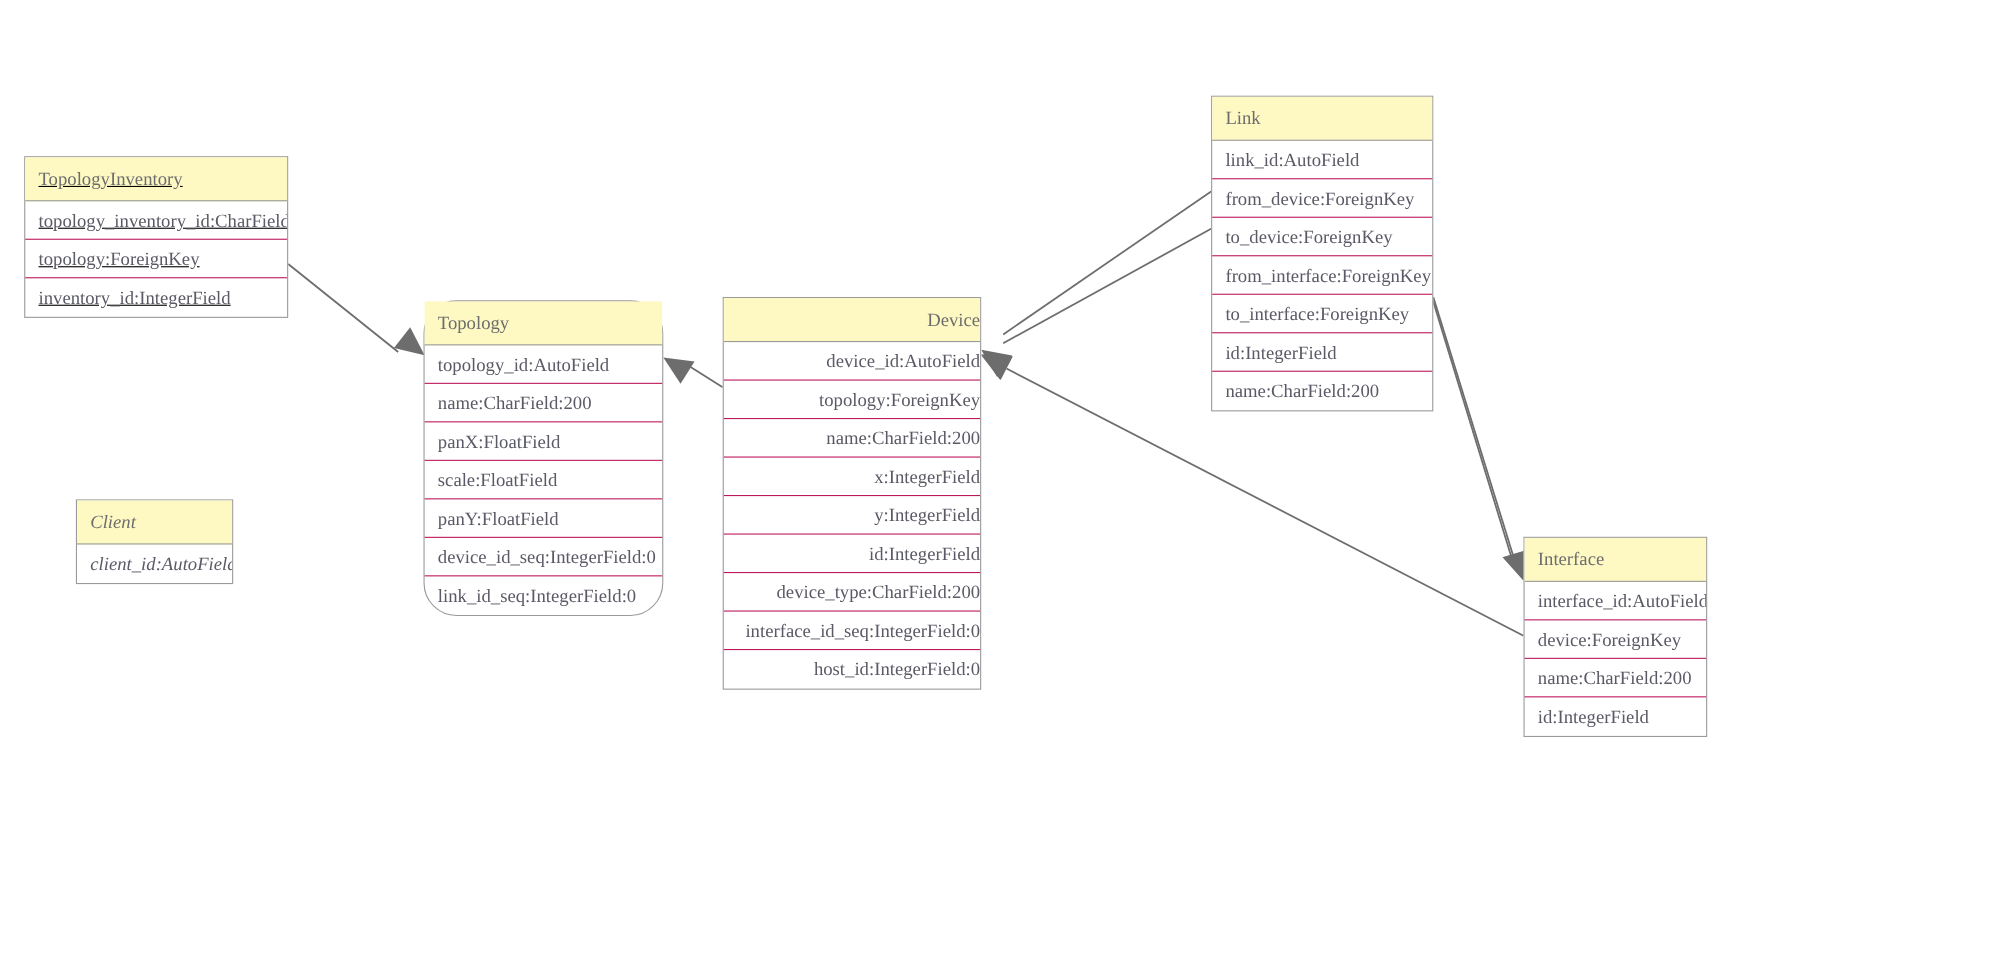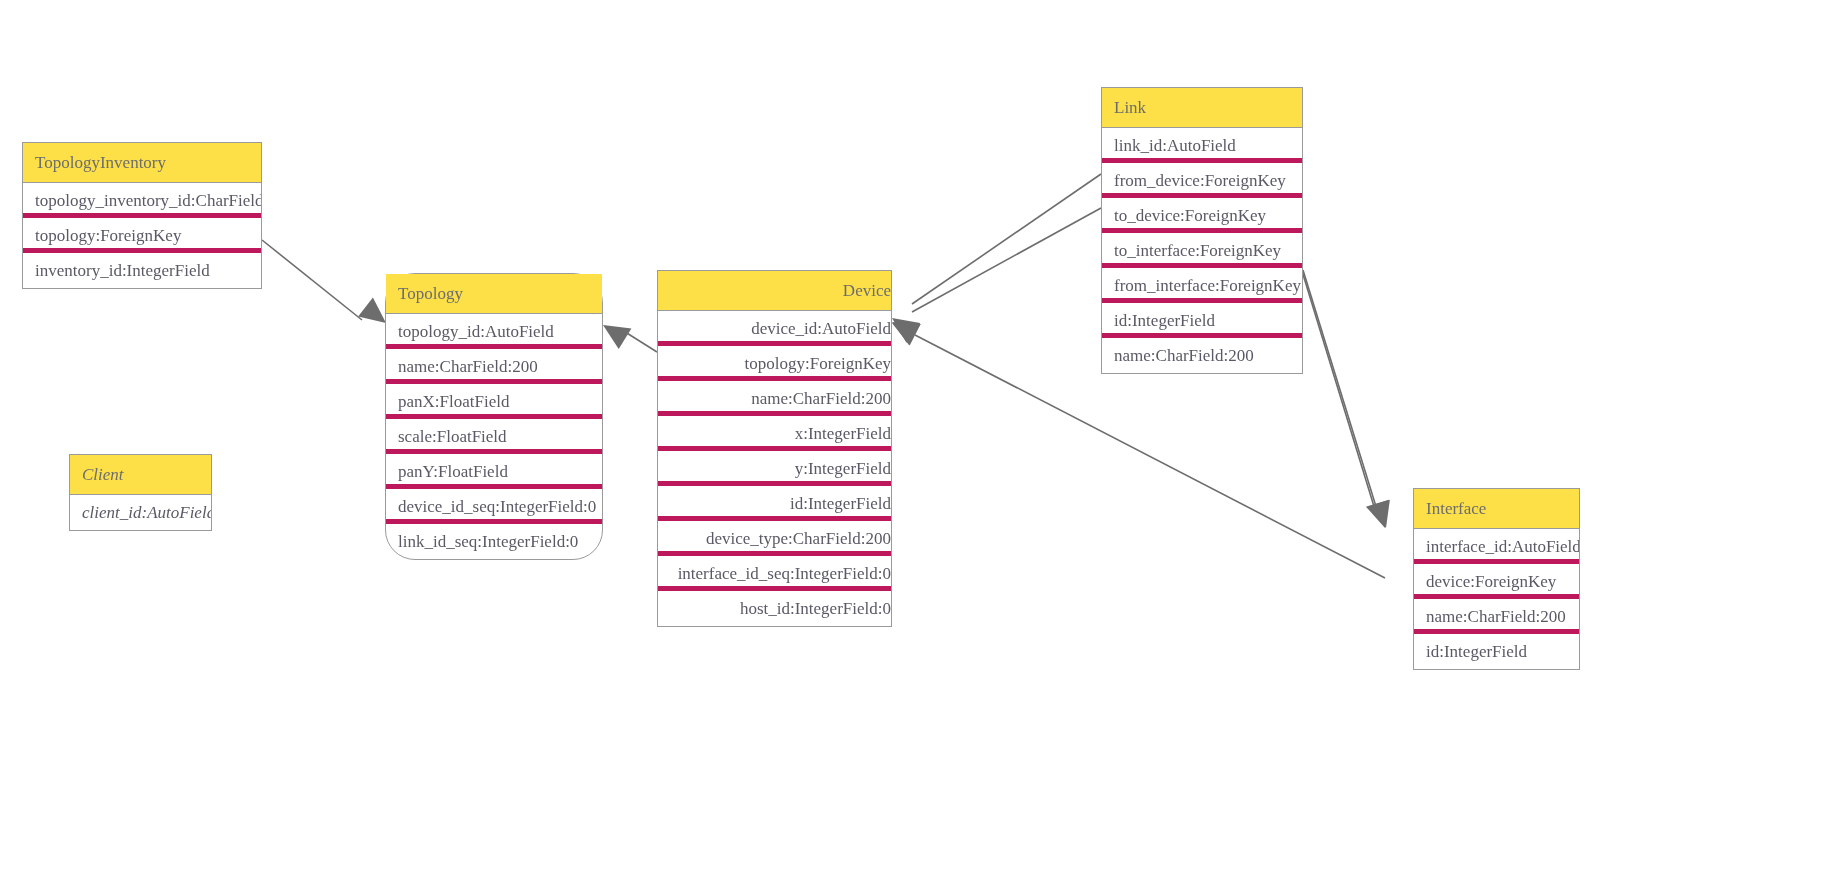--- a/index.html
+++ b/index.html
@@ -27,33 +27,33 @@
     position: absolute;
     box-sizing: border-box;
     border: 1px solid #9a9a9a;
     background: #ffffff;
     z-index: 2;
   }
   .entity-header {
     box-sizing: border-box;
     height: 40px;
     line-height: 40px;
-    background: #fde047;
+    background: #fef9c3;
     border-bottom: 1px solid #9a9a9a;
     color: #6d6d6d;
     font-size: 17px;
     padding: 0 0 0 12px;
     white-space: nowrap;
     overflow: hidden;
   }
   .entity-field {
     box-sizing: border-box;
     height: 35px;
     line-height: 35px;
-    border-bottom: 5px solid #be185d;
+    border-bottom: 1px solid #be185d;
     color: #5a5a66;
     font-size: 17px;
     padding: 0 0 0 12px;
     white-space: nowrap;
     overflow: hidden;
   }
   .entity-field:last-child {
     border-bottom: none;
   }
 </style>
@@ -77,21 +77,21 @@
         <polygon points="0,0 -26,-12 -26,12" transform="translate(603,325) rotate(212)"></polygon>
         <polygon points="0,0 -26,-12 -26,12" transform="translate(892,318) rotate(215)"></polygon>
         <polygon points="0,0 -26,-12 -26,12" transform="translate(892,322) rotate(209)"></polygon>
         <polygon points="0,0 -26,-12 -26,12" transform="translate(1385,528) rotate(73)"></polygon>
         <polygon points="0,0 -26,-12 -26,12" transform="translate(1386,528) rotate(73)"></polygon>
         <polygon points="0,0 -26,-12 -26,12" transform="translate(892,323) rotate(207)"></polygon>
       </g>
   </svg>
 
   <div id="entity-layer">
-      <div class="entity" style="left: 22px; top: 142px; width: 240px;">
+      <div class="entity" style="left: 22px; top: 142px; width: 240px; text-decoration: underline;">
         <div class="entity-header">TopologyInventory</div>
         <div class="entity-field">topology_inventory_id:CharField</div>
         <div class="entity-field">topology:ForeignKey</div>
         <div class="entity-field">inventory_id:IntegerField</div>
       </div>
       <div class="entity" style="left: 69px; top: 454px; width: 143px; font-style: italic;">
         <div class="entity-header">Client</div>
         <div class="entity-field">client_id:AutoField</div>
       </div>
       <div class="entity" style="left: 385px; top: 273px; width: 218px; border-radius: 30px;">
@@ -114,26 +114,26 @@
         <div class="entity-field">id:IntegerField</div>
         <div class="entity-field">device_type:CharField:200</div>
         <div class="entity-field">interface_id_seq:IntegerField:0</div>
         <div class="entity-field">host_id:IntegerField:0</div>
       </div>
       <div class="entity" style="left: 1101px; top: 87px; width: 202px;">
         <div class="entity-header">Link</div>
         <div class="entity-field">link_id:AutoField</div>
         <div class="entity-field">from_device:ForeignKey</div>
         <div class="entity-field">to_device:ForeignKey</div>
+        <div class="entity-field">from_interface:ForeignKey</div>
         <div class="entity-field">to_interface:ForeignKey</div>
-        <div class="entity-field">from_interface:ForeignKey</div>
         <div class="entity-field">id:IntegerField</div>
         <div class="entity-field">name:CharField:200</div>
       </div>
-      <div class="entity" style="left: 1385px; top: 488px; width: 167px; margin-left: 28px;">
+      <div class="entity" style="left: 1385px; top: 488px; width: 167px;">
         <div class="entity-header">Interface</div>
         <div class="entity-field">interface_id:AutoField</div>
         <div class="entity-field">device:ForeignKey</div>
         <div class="entity-field">name:CharField:200</div>
         <div class="entity-field">id:IntegerField</div>
       </div>
     </div>
 
 </div>
 

